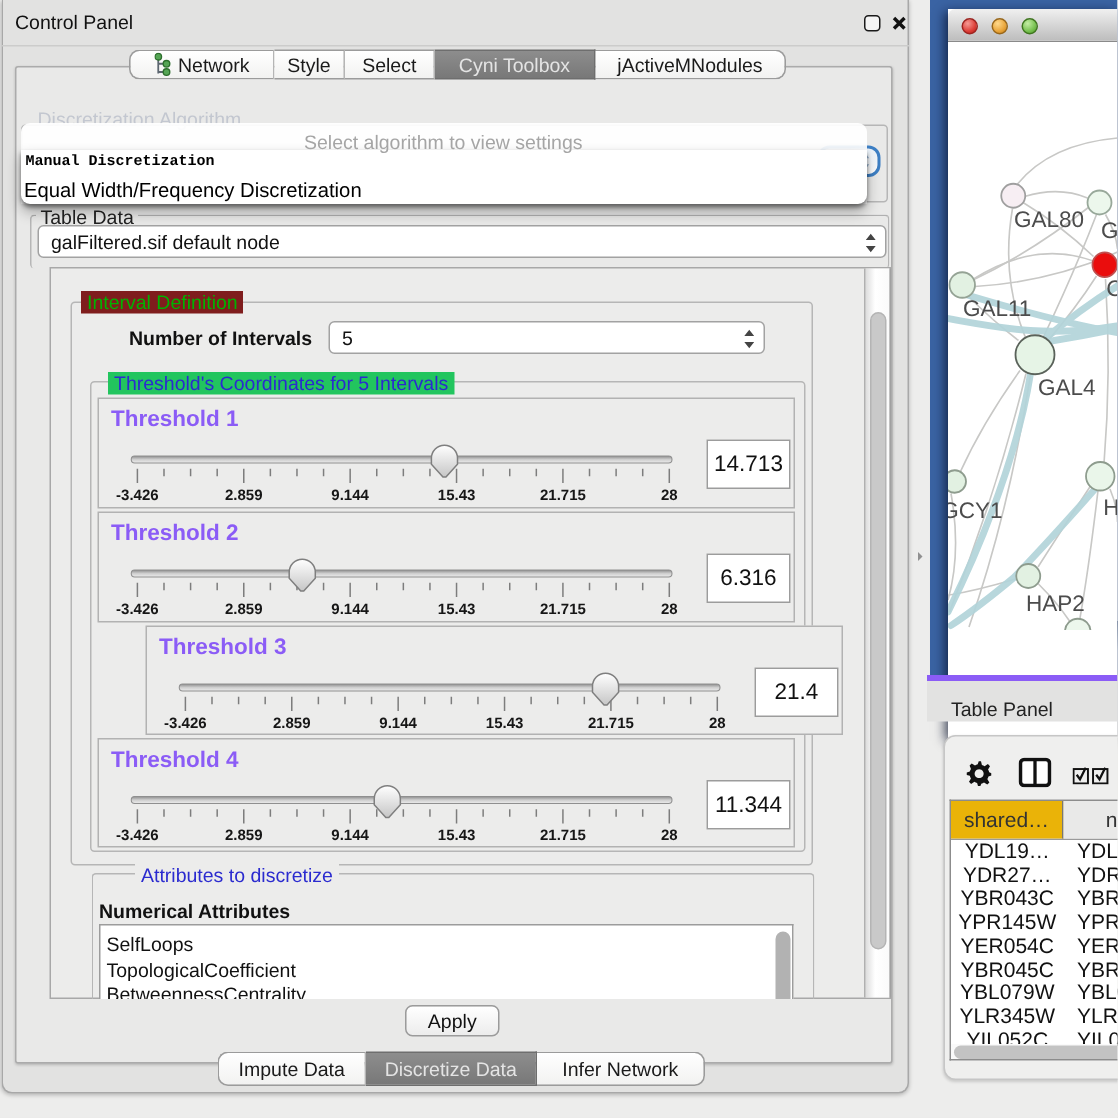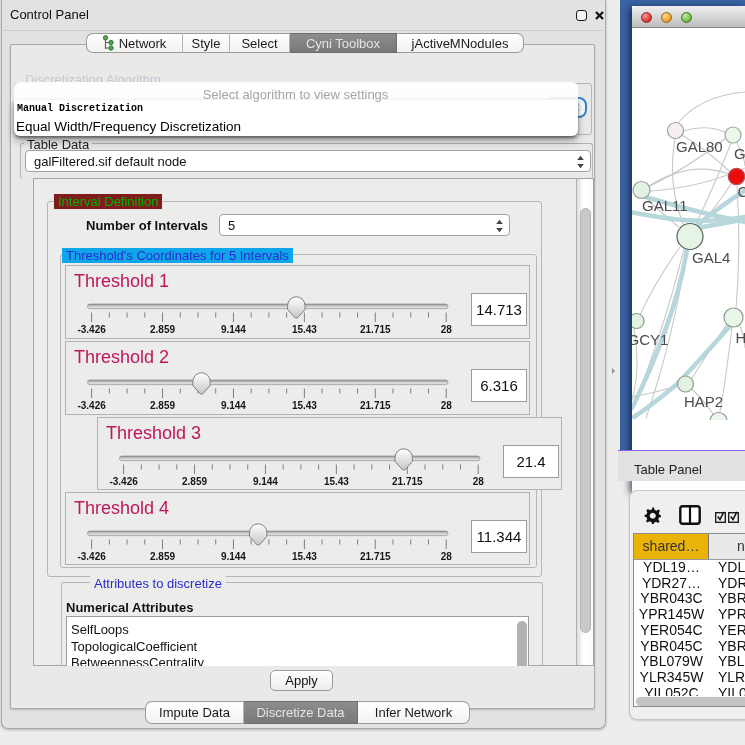--- a/index.html
+++ b/index.html
@@ -21,31 +21,31 @@
 #toptabs { left:86px; top:33px; }
 #bottabs { left:145px; top:701px; height:23px; }
 #bottabs > div { height:23px; }
 .gtitle { position:absolute; font-size:13px; padding:0 4px; }
 
 .combo { position:absolute; background:#fff; border:1px solid #a2a2a2; border-radius:4px; font-size:13px; color:#111; }
 .combo .txt { position:absolute; left:8px; top:3px; }
 .combo svg { position:absolute; right:5px; top:3px; }
 
 .tp { position:absolute; left:65px; width:465px; height:74px; background:#ececeb; border:1px solid #b2b2b2; }
-.tp .tt { position:absolute; left:8px; top:5px; font-size:18px; font-weight:normal; color:#be185d; }
+.tp .tt { position:absolute; left:8px; top:5px; font-size:15px; font-weight:bold; color:#8b5cf6; }
 .tp .val { position:absolute; left:405px; top:27px; width:56px; height:33px; background:#fff; border:1px solid #9c9c9c; font-size:15px; color:#111; text-align:center; line-height:31px; }
 
 #bigsb { left:576px; top:179px; width:18px; height:486px; background:linear-gradient(90deg,#dcdcdc,#ffffff 40%,#fafafa); border-left:1px solid #b0b0b0; border-right:1px solid #a0a0a0; }
 #bigsbthumb { left:3px; top:29px; width:11px; height:425px; background:#c9c9c9; border:1px solid #b4b4b4; border-radius:6px; }
 
 #desktop { left:620px; top:0; width:125px; height:450px; background:#3a63a3; }
 #netwin { left:632px; top:6px; width:113px; height:486px; background:#fff; box-shadow:-2px 2px 7px rgba(5,15,40,0.75); }
 #nettitle { left:0; top:0; width:113px; height:22px; background:linear-gradient(#f0f0f0,#bdbdbd); border-bottom:1px solid #8a8a8a; border-radius:5px 0 0 0; }
 .light { position:absolute; top:6px; width:11px; height:11px; border-radius:50%; }
-#tpbar { left:618px; top:450px; width:127px; height:31px; background:#e2e2e1; border-top:1px solid #8b5cf6; }
+#tpbar { left:618px; top:450px; width:127px; height:31px; background:#e2e2e1; border-top:4px solid #8b5cf6; }
 #tpbartxt { left:16px; top:11px; font-size:13px; color:#222; }
 #tablepanel { left:629px; top:490px; width:130px; height:230px; background:#efefee; border:1px solid #c6c6c6; border-radius:8px; box-shadow:0 1px 2px rgba(0,0,0,0.15); }
 
 #popwrap { left:0; top:60px;  }
 #popA { position:absolute; left:14px; top:22px; width:564px; height:54px; background:rgba(255,255,255,0.93); border-radius:6px 6px 0 0; }
 #popB { position:absolute; left:14px; top:40px; width:564px; height:36px; background:#ffffff; border-radius:0 0 6px 6px; box-shadow:0 2px 3px rgba(0,0,0,0.45), 0 5px 9px rgba(0,0,0,0.3); }
 </style>
 </head>
 <body>
 <div id="stage">
@@ -84,21 +84,21 @@
   <div class="abs gtitle" style="left:54px;top:194px;color:#00b200;background:#7f1d1d;">Interval Definition</div>
   <div class="abs" style="left:86px;top:218px;font-size:13px;font-weight:bold;color:#111;">Number of Intervals</div>
   <div class="combo" style="left:219px;top:214px;width:291px;height:22px;">
     <div class="txt">5</div>
     <svg width="9" height="16" viewBox="0 0 9 16">
         <path d="M1.2 6 L4.5 1.8 L7.8 6 Z M1.2 10 L4.5 14.2 L7.8 10 Z" fill="#444"></path>
       </svg>
   </div>
 
   <div class="abs" style="left:60px;top:254px;width:477px;height:314px;border:1px solid #b6b6b6;border-radius:3px;"></div>
-  <div class="abs gtitle" style="left:62px;top:248px;color:#2b2bcf;background:#0ea5e9;">Threshold's Coordinates for 5 Intervals</div>
+  <div class="abs gtitle" style="left:72px;top:248px;color:#2b2bcf;background:#22c55e;">Threshold's Coordinates for 5 Intervals</div>
 
   <div class="tp" style="top:265px;">
     <div class="tt">Threshold 1</div>
     <svg class="abs" style="left:0;top:0;" width="463" height="72" viewBox="0 0 463 72">
         <defs>
           <linearGradient id="tg1" x1="0" y1="0" x2="0" y2="1">
             <stop offset="0" stop-color="#8d8d8d"></stop>
             <stop offset="0.5" stop-color="#cecece"></stop>
             <stop offset="1" stop-color="#ececec"></stop>
           </linearGradient>

